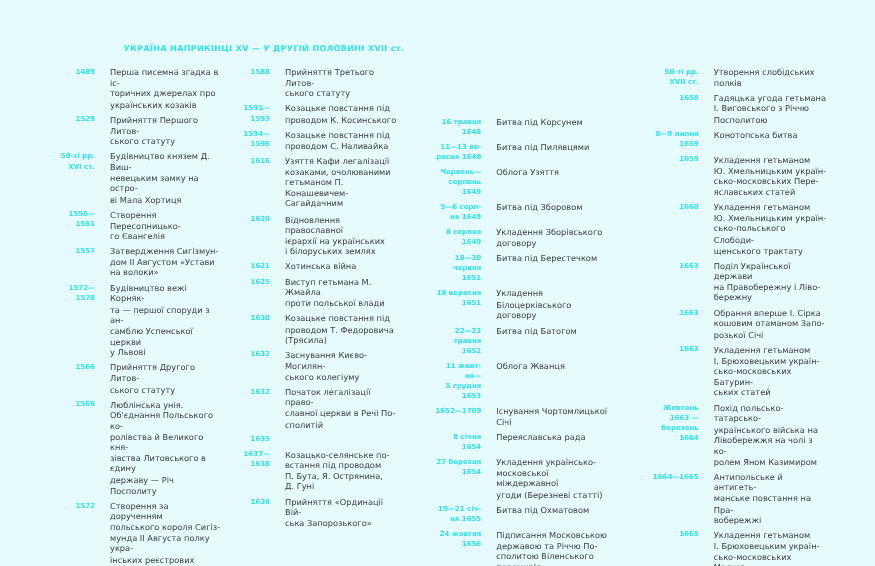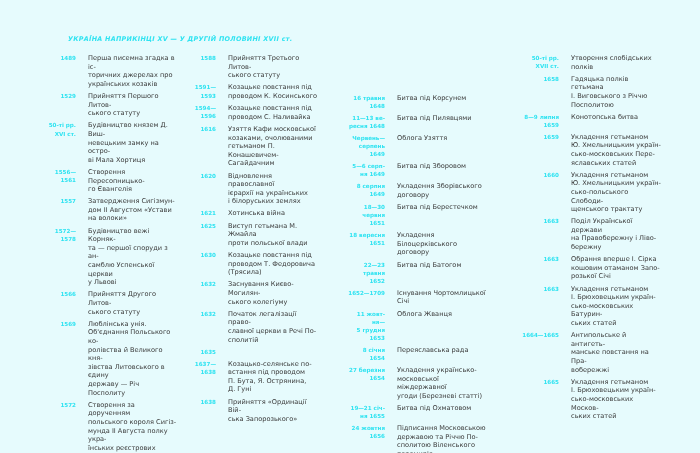--- a/index.html
+++ b/index.html
@@ -4,23 +4,23 @@
 <style>
   html, body { margin:0; padding:0; }
   body {
     width:700px; height:453px; overflow:hidden;
     background:#e6fbfd;
     font-family:"DejaVu Sans", sans-serif;
     color:#3a3a3a;
     position:relative;
   }
   .title {
-    position:absolute; left:68px; top:35px;
+    position:absolute; left:99px; top:35px;
     font-size:6.4px; font-weight:bold; letter-spacing:0.3px;
-    color:#2fe3f1; white-space:nowrap;font-style:italic;
+    color:#2fe3f1; white-space:nowrap;
   }
   .col { position:absolute; top:54px; }
   .row { display:flex; align-items:flex-start; margin-bottom:3.6px; }
   .date {
     flex:0 0 auto; text-align:right; font-weight:bold;
     font-size:5.6px; line-height:8.2px; color:#2fe3f1;
     padding-right:12px; white-space:pre-line;
   }
   .text {
     flex:0 0 auto; font-size:6.6px; line-height:8.6px; color:#3b3b3b;
@@ -105,21 +105,21 @@
       <div class="text">Козацьке повстання під
 проводом К. Косинського</div>
     </div>
     <div class="row">
       <div class="date">1594—1596</div>
       <div class="text">Козацьке повстання під
 проводом С. Наливайка</div>
     </div>
     <div class="row">
       <div class="date">1616</div>
-      <div class="text">Узяття Кафи московської
+      <div class="text">Узяття Кафи легалізації
 козаками, очолюваними
 гетьманом П. Конашевичем-
 Сагайдачним</div>
     </div>
     <div class="row">
       <div class="date">1620</div>
       <div class="text">Відновлення православної
 ієрархії на українських
 і білоруських землях</div>
     </div>
@@ -205,30 +205,30 @@
       <div class="text">Укладення Білоцерківського
 договору</div>
     </div>
     <div class="row">
       <div class="date">22—23
 травня
 1652</div>
       <div class="text">Битва під Батогом</div>
     </div>
     <div class="row">
-      <div class="date">1652—1709</div>
-      <div class="text">Існування Чортомлицької
-Січі</div>
-    </div>
-    <div class="row">
       <div class="date">11 жовт-
 ня—
 5 грудня
 1653</div>
       <div class="text">Облога Жванця</div>
+    </div>
+    <div class="row">
+      <div class="date">1652—1709</div>
+      <div class="text">Існування Чортомлицької
+Січі</div>
     </div>
     <div class="row">
       <div class="date">8 січня
 1654</div>
       <div class="text">Переяславська рада</div>
     </div>
     <div class="row">
       <div class="date">27 березня
 1654</div>
       <div class="text">Укладення українсько-
@@ -256,21 +256,21 @@
   </div>
 <div class="col" id="col4">
     <div class="row">
       <div class="date">50-ті рр.
 XVII ст.</div>
       <div class="text">Утворення слобідських
 полків</div>
     </div>
     <div class="row">
       <div class="date">1658</div>
-      <div class="text">Гадяцька полків гетьмана
+      <div class="text">Гадяцька угода гетьмана
 І. Виговського з Річчю
 Посполитою</div>
     </div>
     <div class="row">
       <div class="date">8—9 липня
 1659</div>
       <div class="text">Конотопська битва</div>
     </div>
     <div class="row">
       <div class="date">1659</div>
@@ -299,20 +299,30 @@
 розької Січі</div>
     </div>
     <div class="row">
       <div class="date">1663</div>
       <div class="text">Укладення гетьманом
 І. Брюховецьким україн-
 сько-московських Батурин-
 ських статей</div>
     </div>
     <div class="row">
+      <div class="date">Жовтень
+1663 —
+березень
+1664</div>
+      <div class="text">Похід польсько-татарсько-
+українського війська на
+Лівобережжя на чолі з ко-
+ролем Яном Казимиром</div>
+    </div>
+    <div class="row">
       <div class="date">1664—1665</div>
       <div class="text">Антипольське й антигеть-
 манське повстання на Пра-
 вобережжі</div>
     </div>
     <div class="row">
       <div class="date">1665</div>
       <div class="text">Укладення гетьманом
 І. Брюховецьким україн-
 сько-московських Москов-

